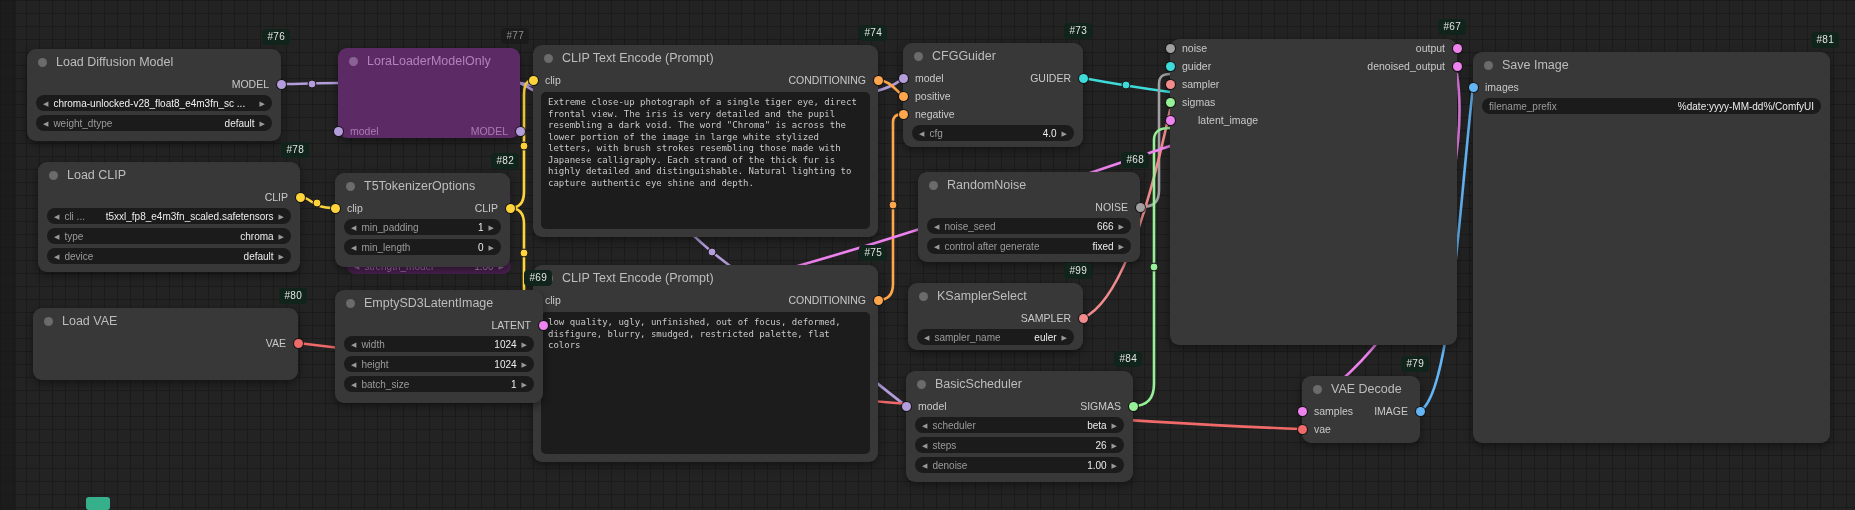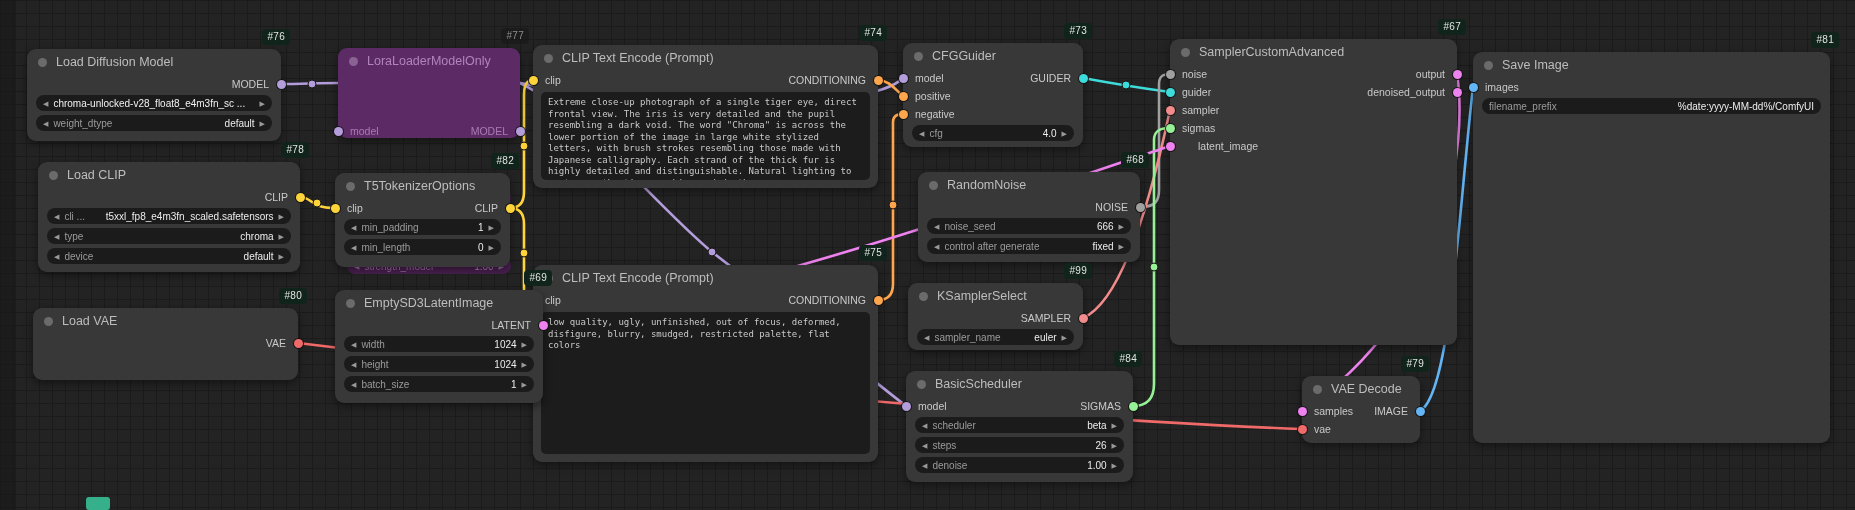--- a/index.html
+++ b/index.html
@@ -127,21 +127,21 @@
         <span class="wvalue solo">1990sAnalogStyle_P ...</span>
         <span class="warrow">▶</span>
       </div>
       <div class="widget">
         <span class="warrow">◀</span>
         <span class="wlabel">strength_model</span>
         <span class="wvalue">1.00</span>
         <span class="warrow">▶</span>
       </div>
     </div>
-    <div class="node" style="left: 533px; top: 45px; width: 345px; height: 143px;">
+    <div class="node" style="left: 533px; top: 45px; width: 345px; height: 192px;">
       <div class="badge">#74</div>
       <div class="titlebar">
         <span class="tdot"></span>
         <span class="tlabel">CLIP Text Encode (Prompt)</span>
       </div>
       <div class="row">
         <span class="slot-in">
           <i class="sdot in" style="background: rgb(255, 212, 59);"></i>
           <span class="slot-label" style="margin-left: 0px;">clip</span>
         </span>
@@ -182,24 +182,20 @@
       </div>
       <div class="widget">
         <span class="warrow">◀</span>
         <span class="wlabel">cfg</span>
         <span class="wvalue">4.0</span>
         <span class="warrow">▶</span>
       </div>
     </div>
     <div class="node" style="left: 1170px; top: 39px; width: 287px; height: 306px;">
       <div class="badge">#67</div>
-      <div class="titlebar">
-        <span class="tdot"></span>
-        <span class="tlabel">SamplerCustomAdvanced</span>
-      </div>
       <div class="row">
         <span class="slot-in">
           <i class="sdot in" style="background: rgb(160, 160, 160);"></i>
           <span class="slot-label" style="margin-left: 0px;">noise</span>
         </span>
         <span class="slot-out">
           <span class="slot-label">output</span>
           <i class="sdot out" style="background: rgb(238, 130, 238);"></i>
         </span>
       </div>

